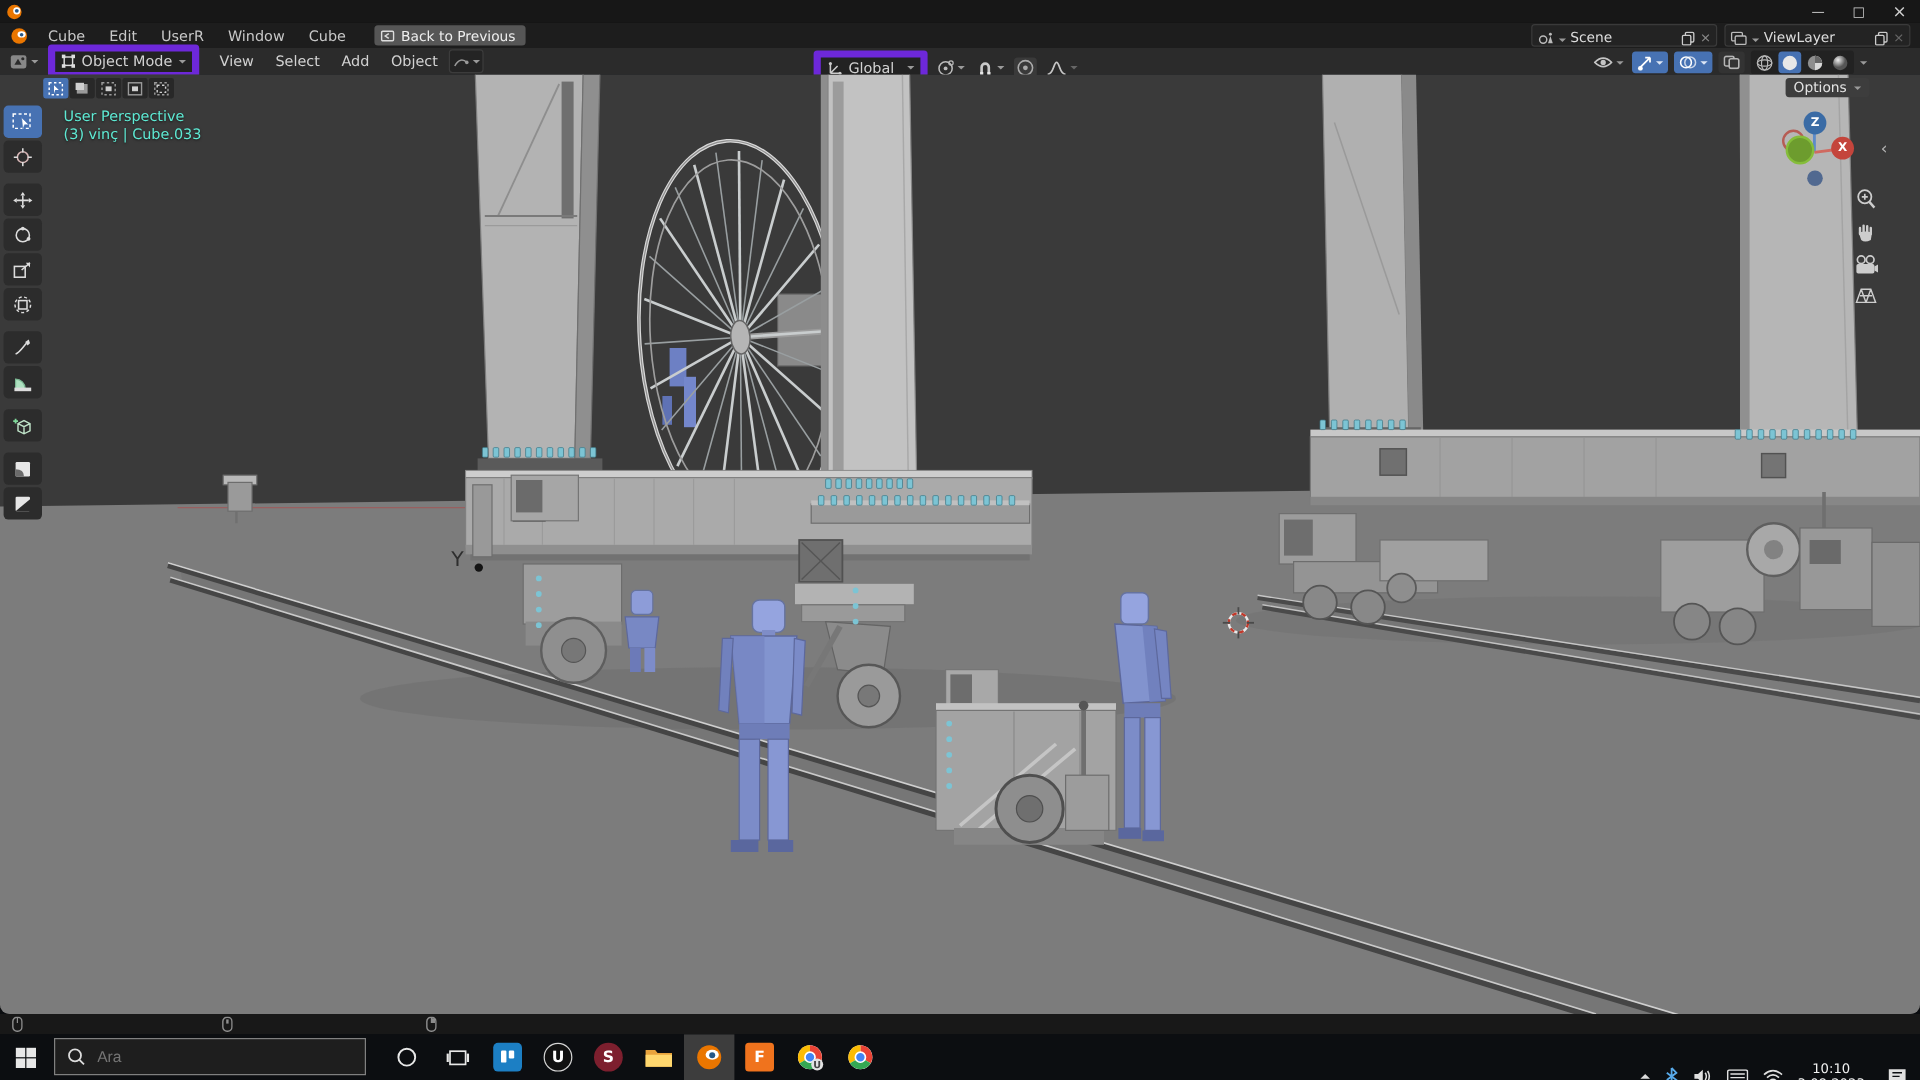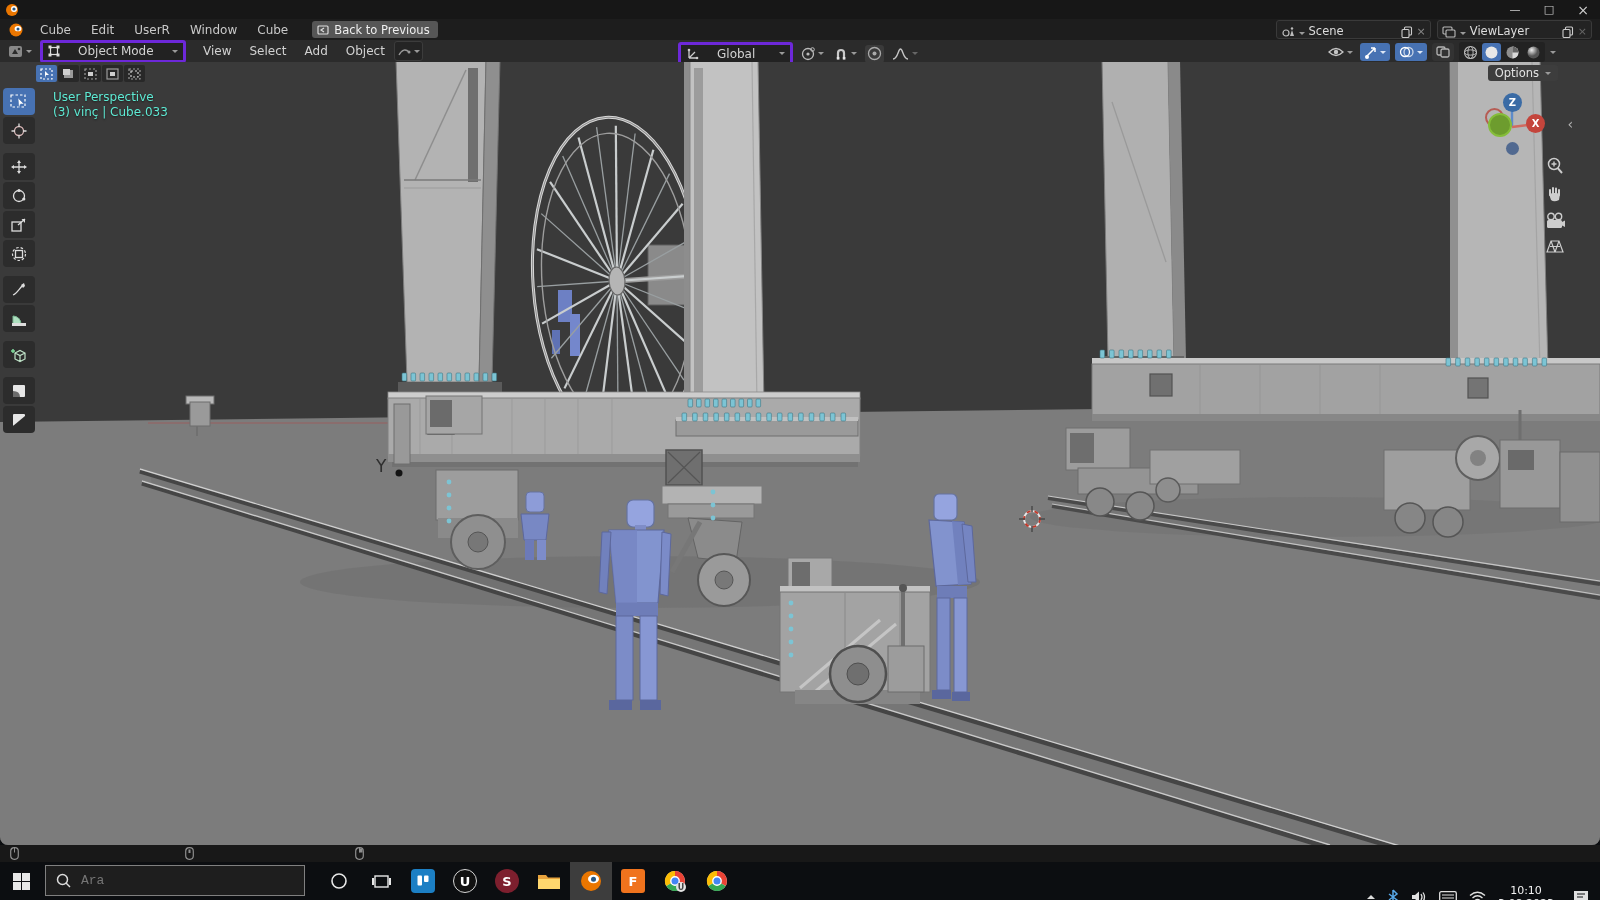--- a/index.html
+++ b/index.html
@@ -13,21 +13,21 @@
   
   #topbar{position:absolute;left:0;top:19px;width:1600px;height:21px;background:#1d1d1d;color:#c8c8c8;font-size:12px}
   #topbar .menu{padding:0 10px;height:21px;display:flex;align-items:center}
   .backbtn{background:#565656;color:#eee;border-radius:3px;height:17px;display:flex;align-items:center;padding:0 8px 0 5px;margin-left:14px;font-size:11.5px;gap:5px}
   .selector{display:flex;align-items:flex-end;background:#232323;border:1px solid #3a3a3a;border-radius:3px;height:17px;padding:0 4px;gap:4px;color:#ddd}
   .selector .name{min-width:88px;font-size:11.5px}
   .chvs{width:0;height:0;border:3px solid transparent;border-top-color:#9a9a9a;margin-top:3px}
   
   #vheader{position:absolute;left:0;top:40px;width:1600px;height:22px;background:#2b2b2b;color:#d2d2d2;font-size:12px}
   #vheader .menu{padding:0 9px}
-  .field{display:flex;align-items:center;background:#222;border:3px solid #6d28d9;border-radius:3px;height:17px;padding:0 5px;gap:18px}
+  .field{display:flex;align-items:center;background:#222;border:6px solid #6d28d9;border-radius:3px;height:17px;padding:0 5px;gap:5px}
   .hbtn{display:flex;align-items:center;justify-content:center;height:18px;border-radius:3px;padding:0 2px}
   .hbtn.on{background:#4772b3}
   .ico{display:inline-block;vertical-align:middle}
   
   #viewport{position:absolute;left:0;top:62px;width:1600px;height:783px;background:#3a3a3a;border-radius:0 0 8px 8px;overflow:hidden}
   #scene{position:absolute;left:0;top:0}
   .ovl-text{position:absolute;color:#5eead4;font-size:12px;text-shadow:0 1px 2px rgba(0,0,0,.6)}
   
   #toolbar{position:absolute;left:3px;top:26px;display:flex;flex-direction:column;gap:2px}
   .tool{width:32px;height:27px;background:#2c2c2c;border-radius:4px;display:flex;align-items:center;justify-content:center}
@@ -48,21 +48,21 @@
   #sidechv{position:absolute;right:27px;top:54px;color:#b5b5b5;font-size:14px}
   
   #statusbar{position:absolute;left:0;top:845px;width:1600px;height:17px;background:#181818;color:#909090;font-size:11px}
   .mouseic{position:absolute;top:2px}
   #statusinfo{position:absolute;right:8px;top:2px;white-space:nowrap}
   
   #taskbar{position:absolute;left:0;top:862px;width:1600px;height:38px;background:#0c0e11;color:#e8e8e8}
   .tbtn{width:42px;height:38px;display:flex;align-items:center;justify-content:center}
   .tbtn.active{background:#3d3d3d}
   #searchbox{position:absolute;left:45px;top:3px;width:260px;height:31px;background:#1e1e1e;border:1px solid #808080;display:flex;align-items:center;gap:8px;padding:0 10px;box-sizing:border-box}
-  #searchbox input{background:transparent;border:none;outline:none;color:#c9c9c9;font-size:13px;width:200px;font-family:Liberation Mono, monospace}
+  #searchbox input{background:transparent;border:none;outline:none;color:#c9c9c9;font-size:13px;width:200px;font-family:Liberation Sans, sans-serif}
   .appsq{width:24px;height:24px;border-radius:4px;display:flex;align-items:center;justify-content:center;font-weight:bold;color:#fff;font-size:14px}
   #tray{position:absolute;right:0;top:16px;height:38px;display:flex;align-items:center;gap:12px;padding-right:10px}
   #clock{text-align:center;font-size:11px;line-height:13px;color:#f2f2f2}
   .upchv{width:0;height:0;border:4px solid transparent;border-bottom-color:#dcdcdc;margin-bottom:4px}
 </style>
 </head>
 <body>
 
 <div id="titlebar" class="row">
   <svg class="ico" width="14" height="14" style="margin-left:5px">

